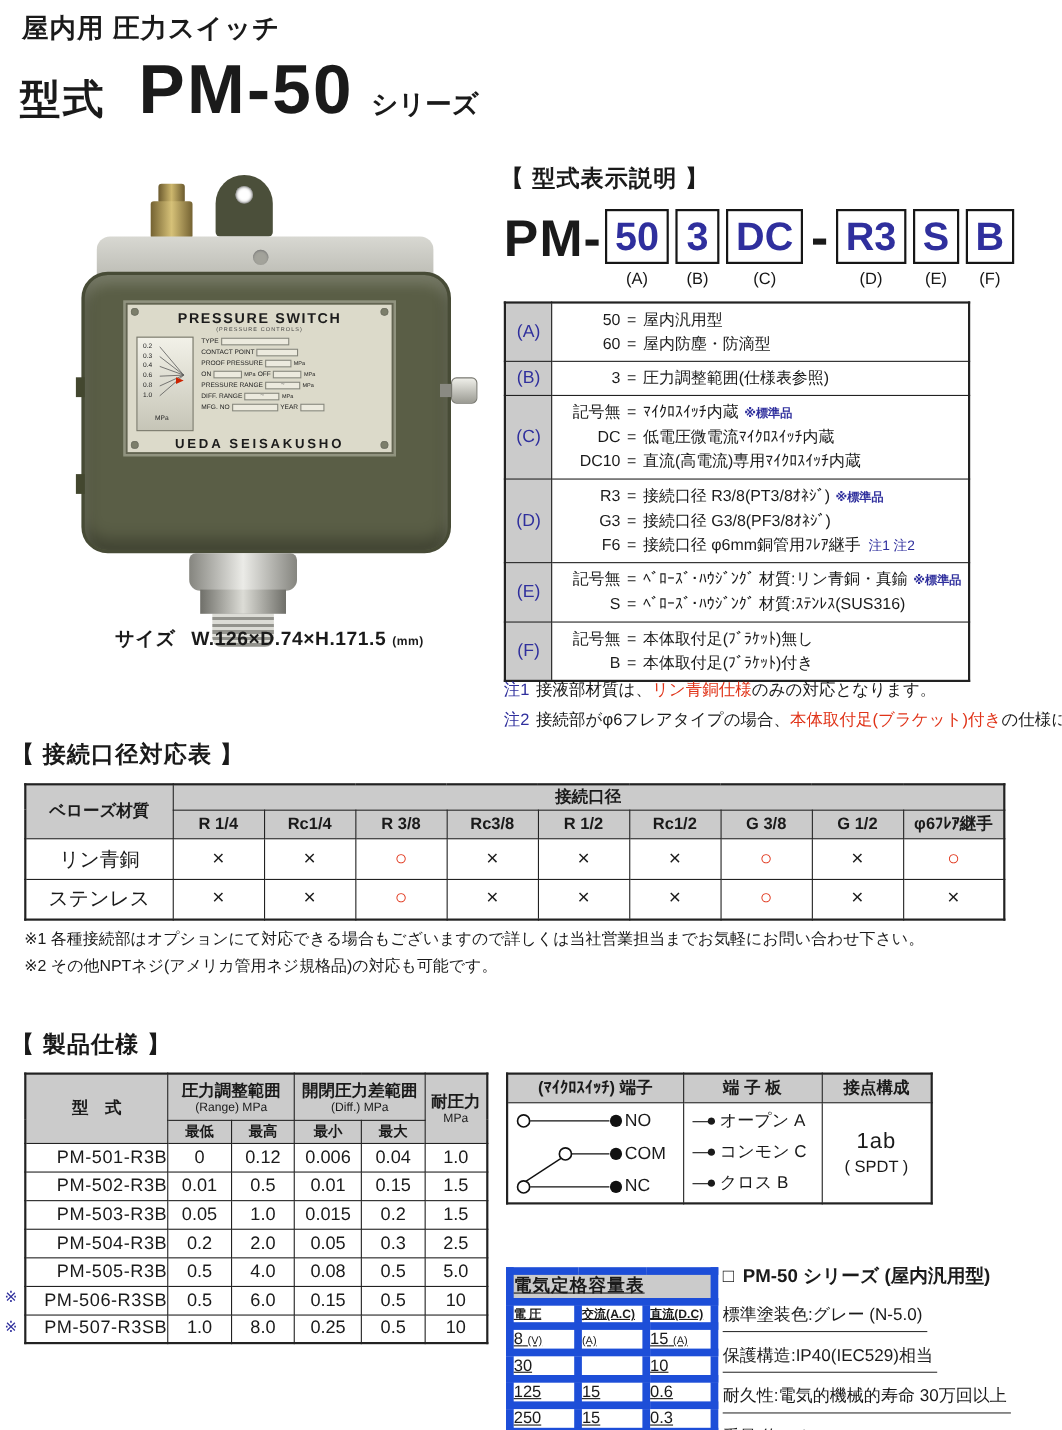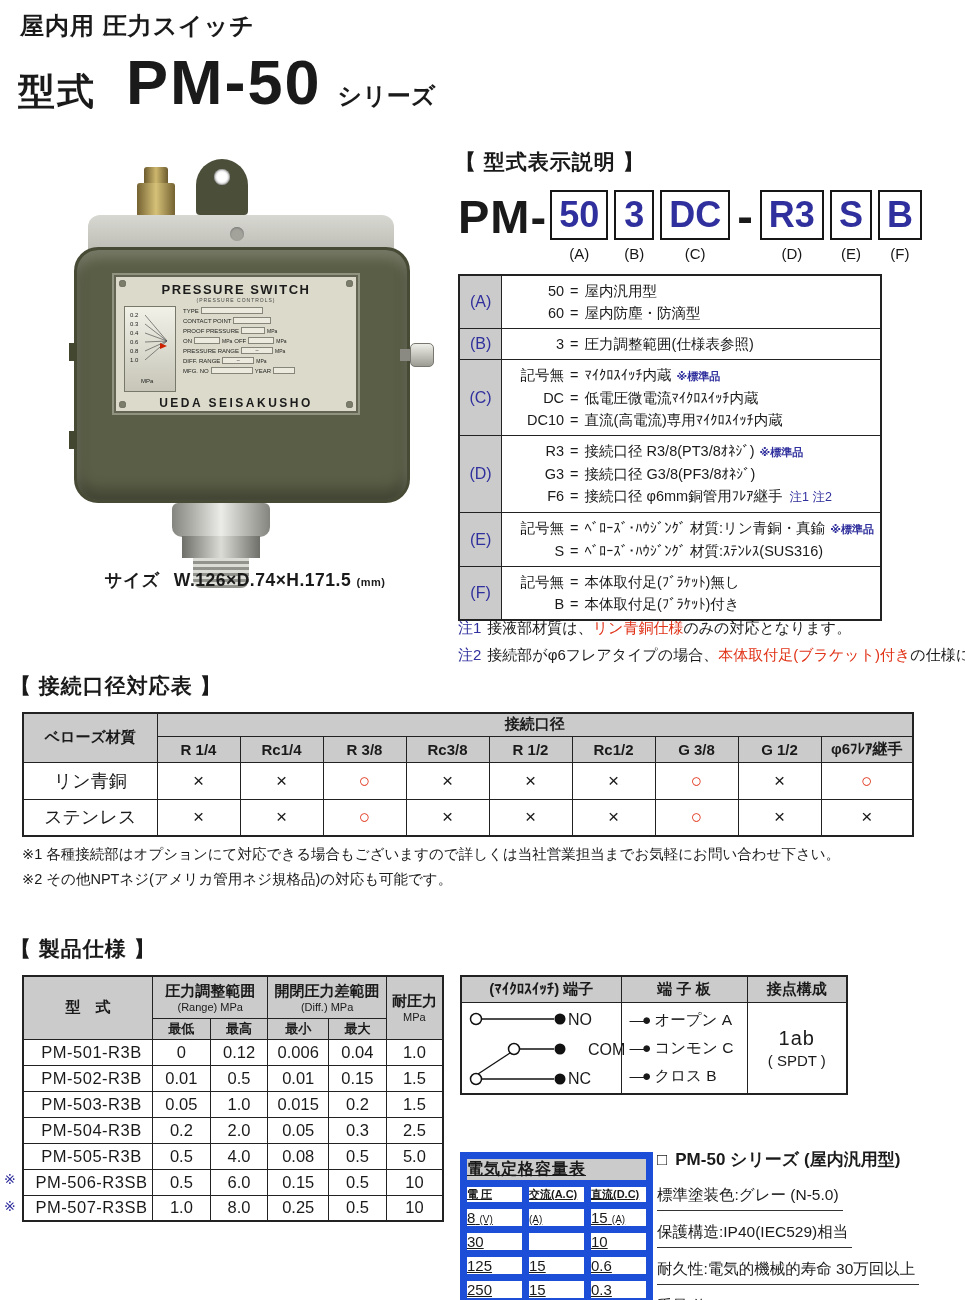--- a/index.html
+++ b/index.html
@@ -91,33 +91,33 @@
   
   #t-spec { left: 10px; top: 935px; }
   .spec-wrap { position: absolute; left: 22px; top: 975px; }
   .spec-table { border-collapse: collapse; border: 2px solid #222; table-layout: fixed; width: 422px; }
   .spec-table th, .spec-table td { border: 1px solid #222; text-align: center; }
   .spec-table th { background: #cbcbcb; font-weight: 600; }
   .spec-table .h1 th { height: 42px; font-size: 15px; }
   .spec-table .h1 .sub { font-size: 11px; font-weight: 400; }
   .spec-table .h2 th { height: 21px; font-size: 13px; }
   .spec-table td { height: 26px; font-size: 16.5px; }
-  .spec-table td.mdl { text-align: center; padding-left: 7px; letter-spacing: .5px; }
+  .spec-table td.mdl { text-align: right; padding-left: 7px; letter-spacing: .5px; }
   .spec-mark { position: absolute; left: -18px; color: #2f2f9d; font-size: 14px; }
   .spec-mark.m6 { top: 196px; } .spec-mark.m7 { top: 223px; }
   .spec-foot { position: absolute; left: 30px; top: 1234px; font-size: 13.5px; }
 
   
   .term-table { position: absolute; left: 460px; top: 975px; width: 386px; border-collapse: collapse; border: 2px solid #222; table-layout: fixed; }
   .term-table th, .term-table td { border: 1px solid #222; }
   .term-table th { background: #cbcbcb; height: 26px; font-size: 15px; font-weight: 600; text-align: center; }
   .term-table td { height: 92px; vertical-align: middle; }
   .circuit-cell { position: relative; }
   .circuit-label { position: absolute; font-size: 16px; left: 106px; }
-  .cl-no { top: 8px; } .cl-com { top: 38px; margin-left: 20px; } .cl-nc { top: 67px; }
+  .cl-no { top: 8px; } .cl-com { top: 38px; } .cl-nc { top: 67px; }
   .board-cell { padding-left: 8px; }
   .board-line { font-size: 15.5px; line-height: 28px; white-space: nowrap; }
   .board-bullet { letter-spacing: -3px; margin-right: 6px; }
   .config-cell { text-align: center; }
   .config-main { font-size: 20px; letter-spacing: 1px; }
   .config-sub { font-size: 15px; margin-top: 2px; }
   .press-lines { position: absolute; left: 460px; top: 1100px; font-size: 13.5px; line-height: 23px; white-space: nowrap; }
 
   
   .elec-table { position: absolute; left: 460px; top: 1152px; width: 188px; border-collapse: collapse; border: 2px solid #222; table-layout: fixed; }

